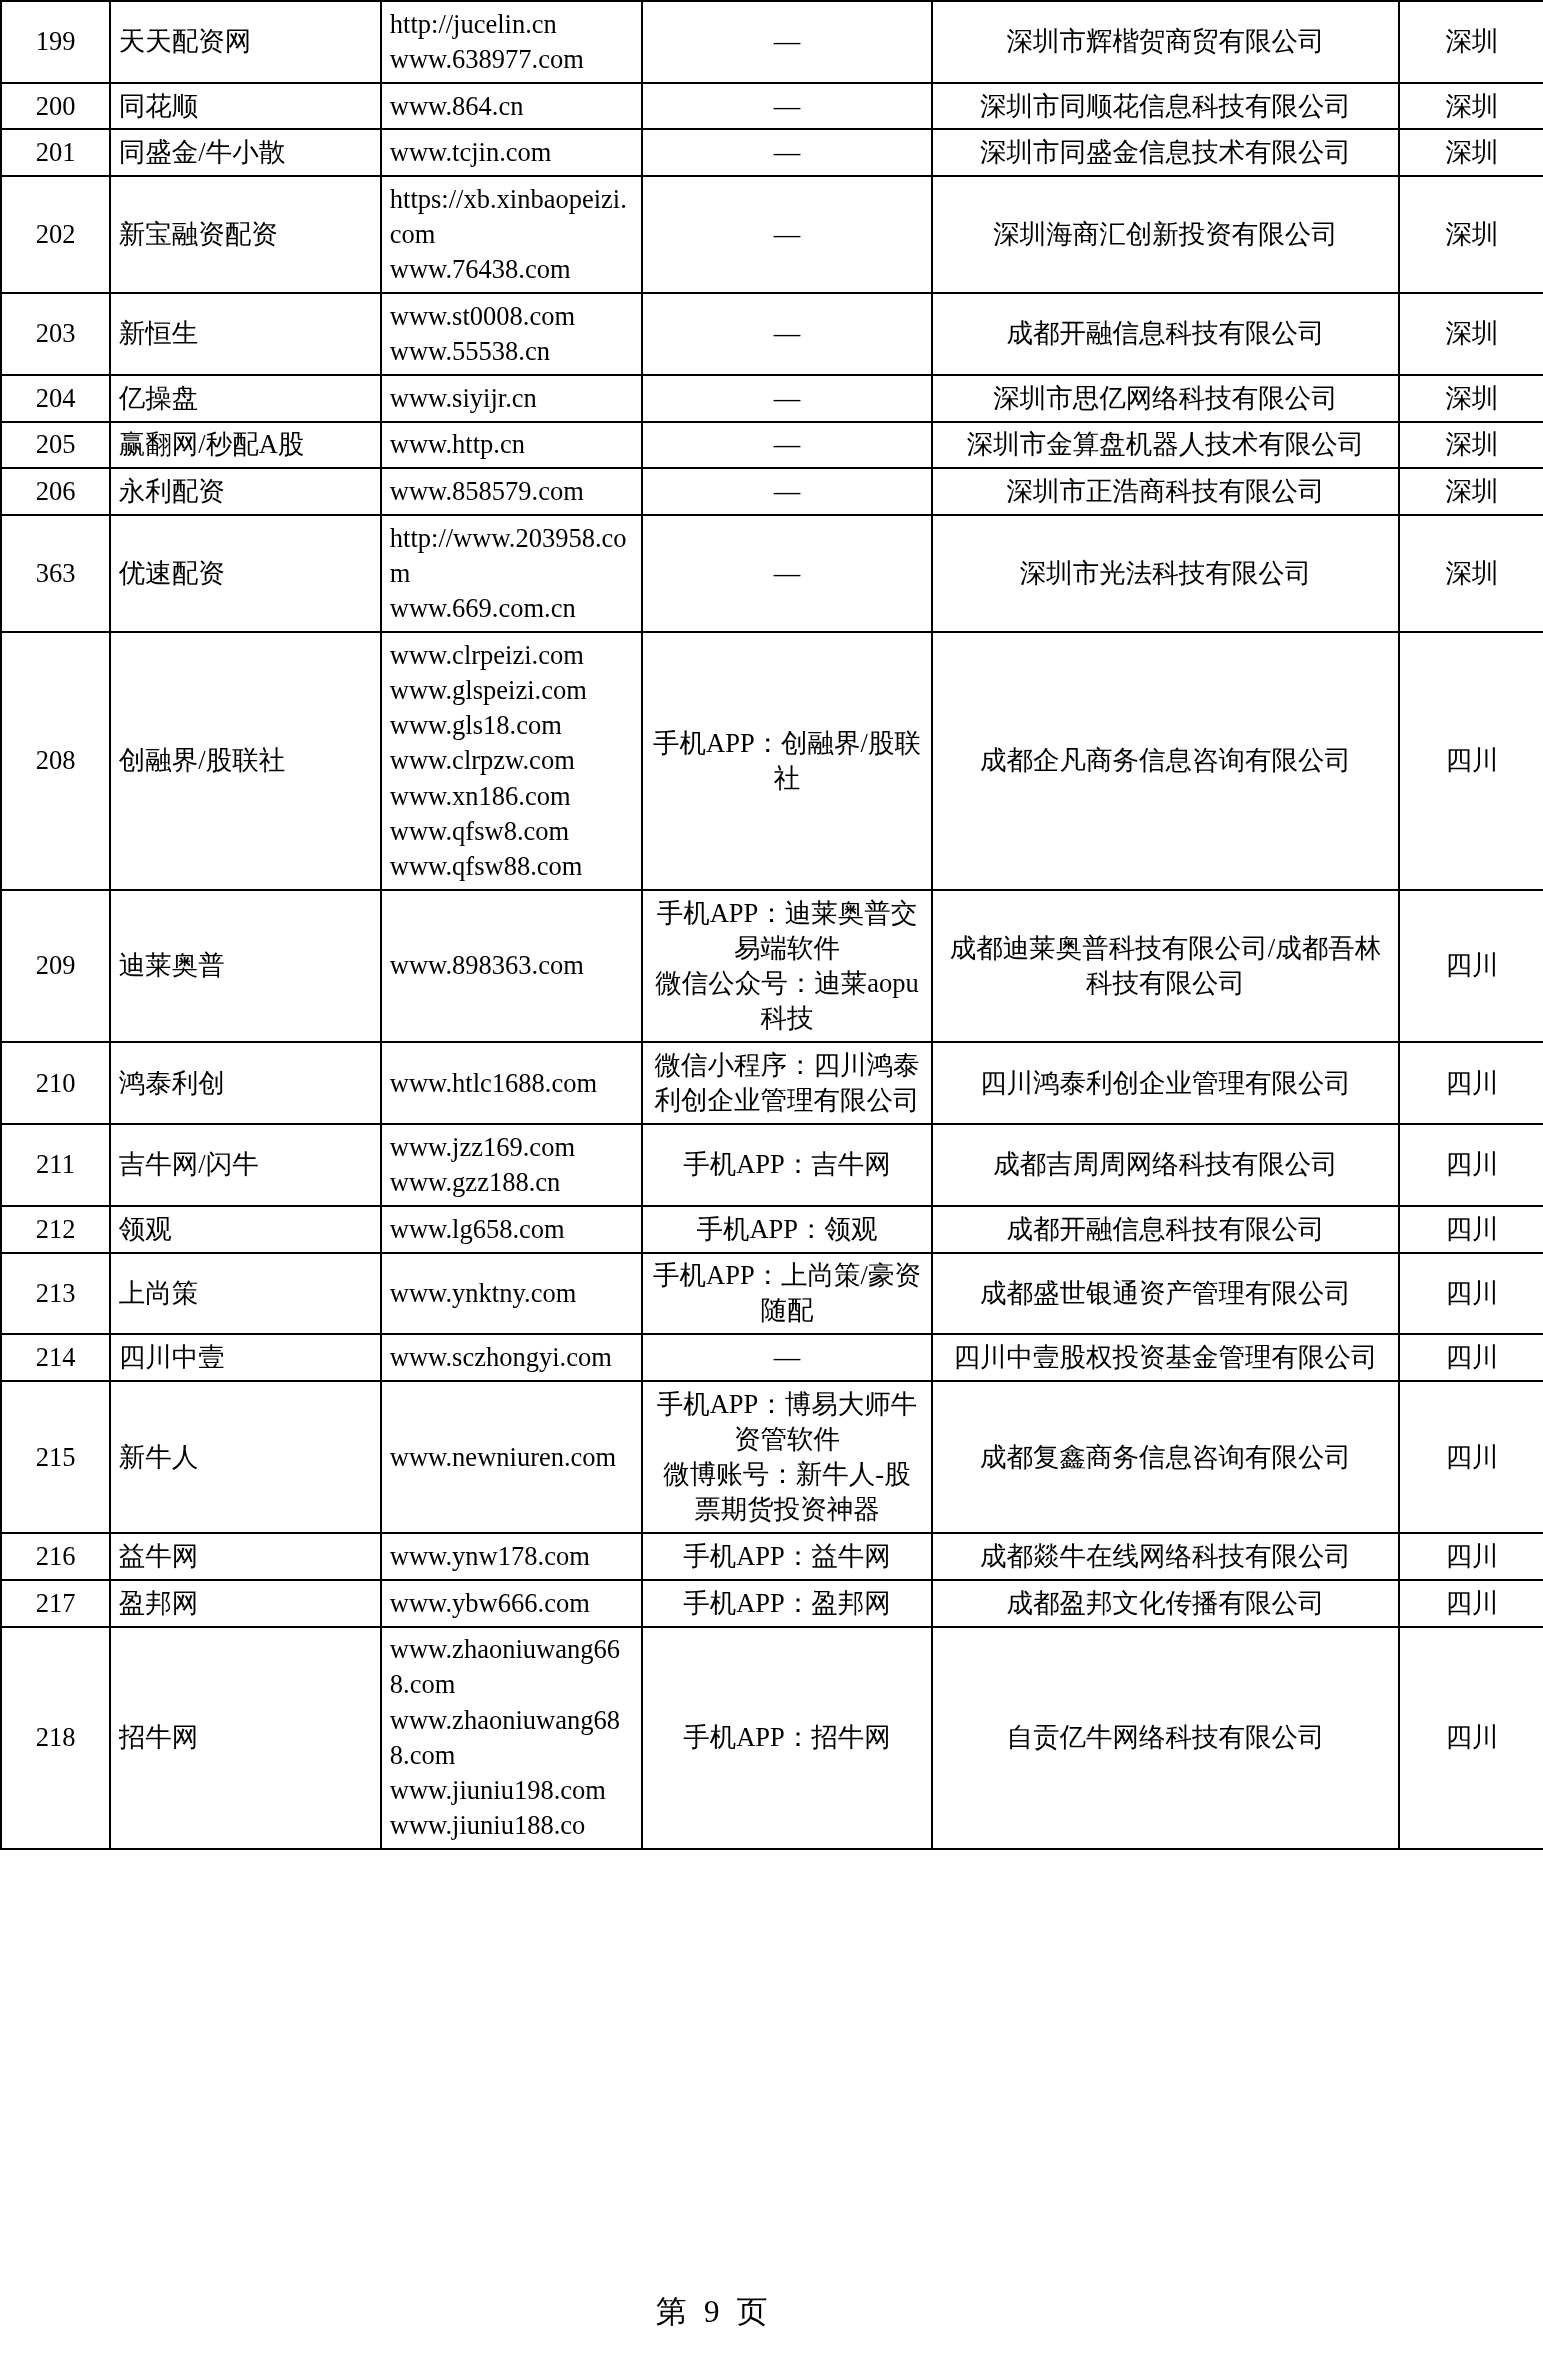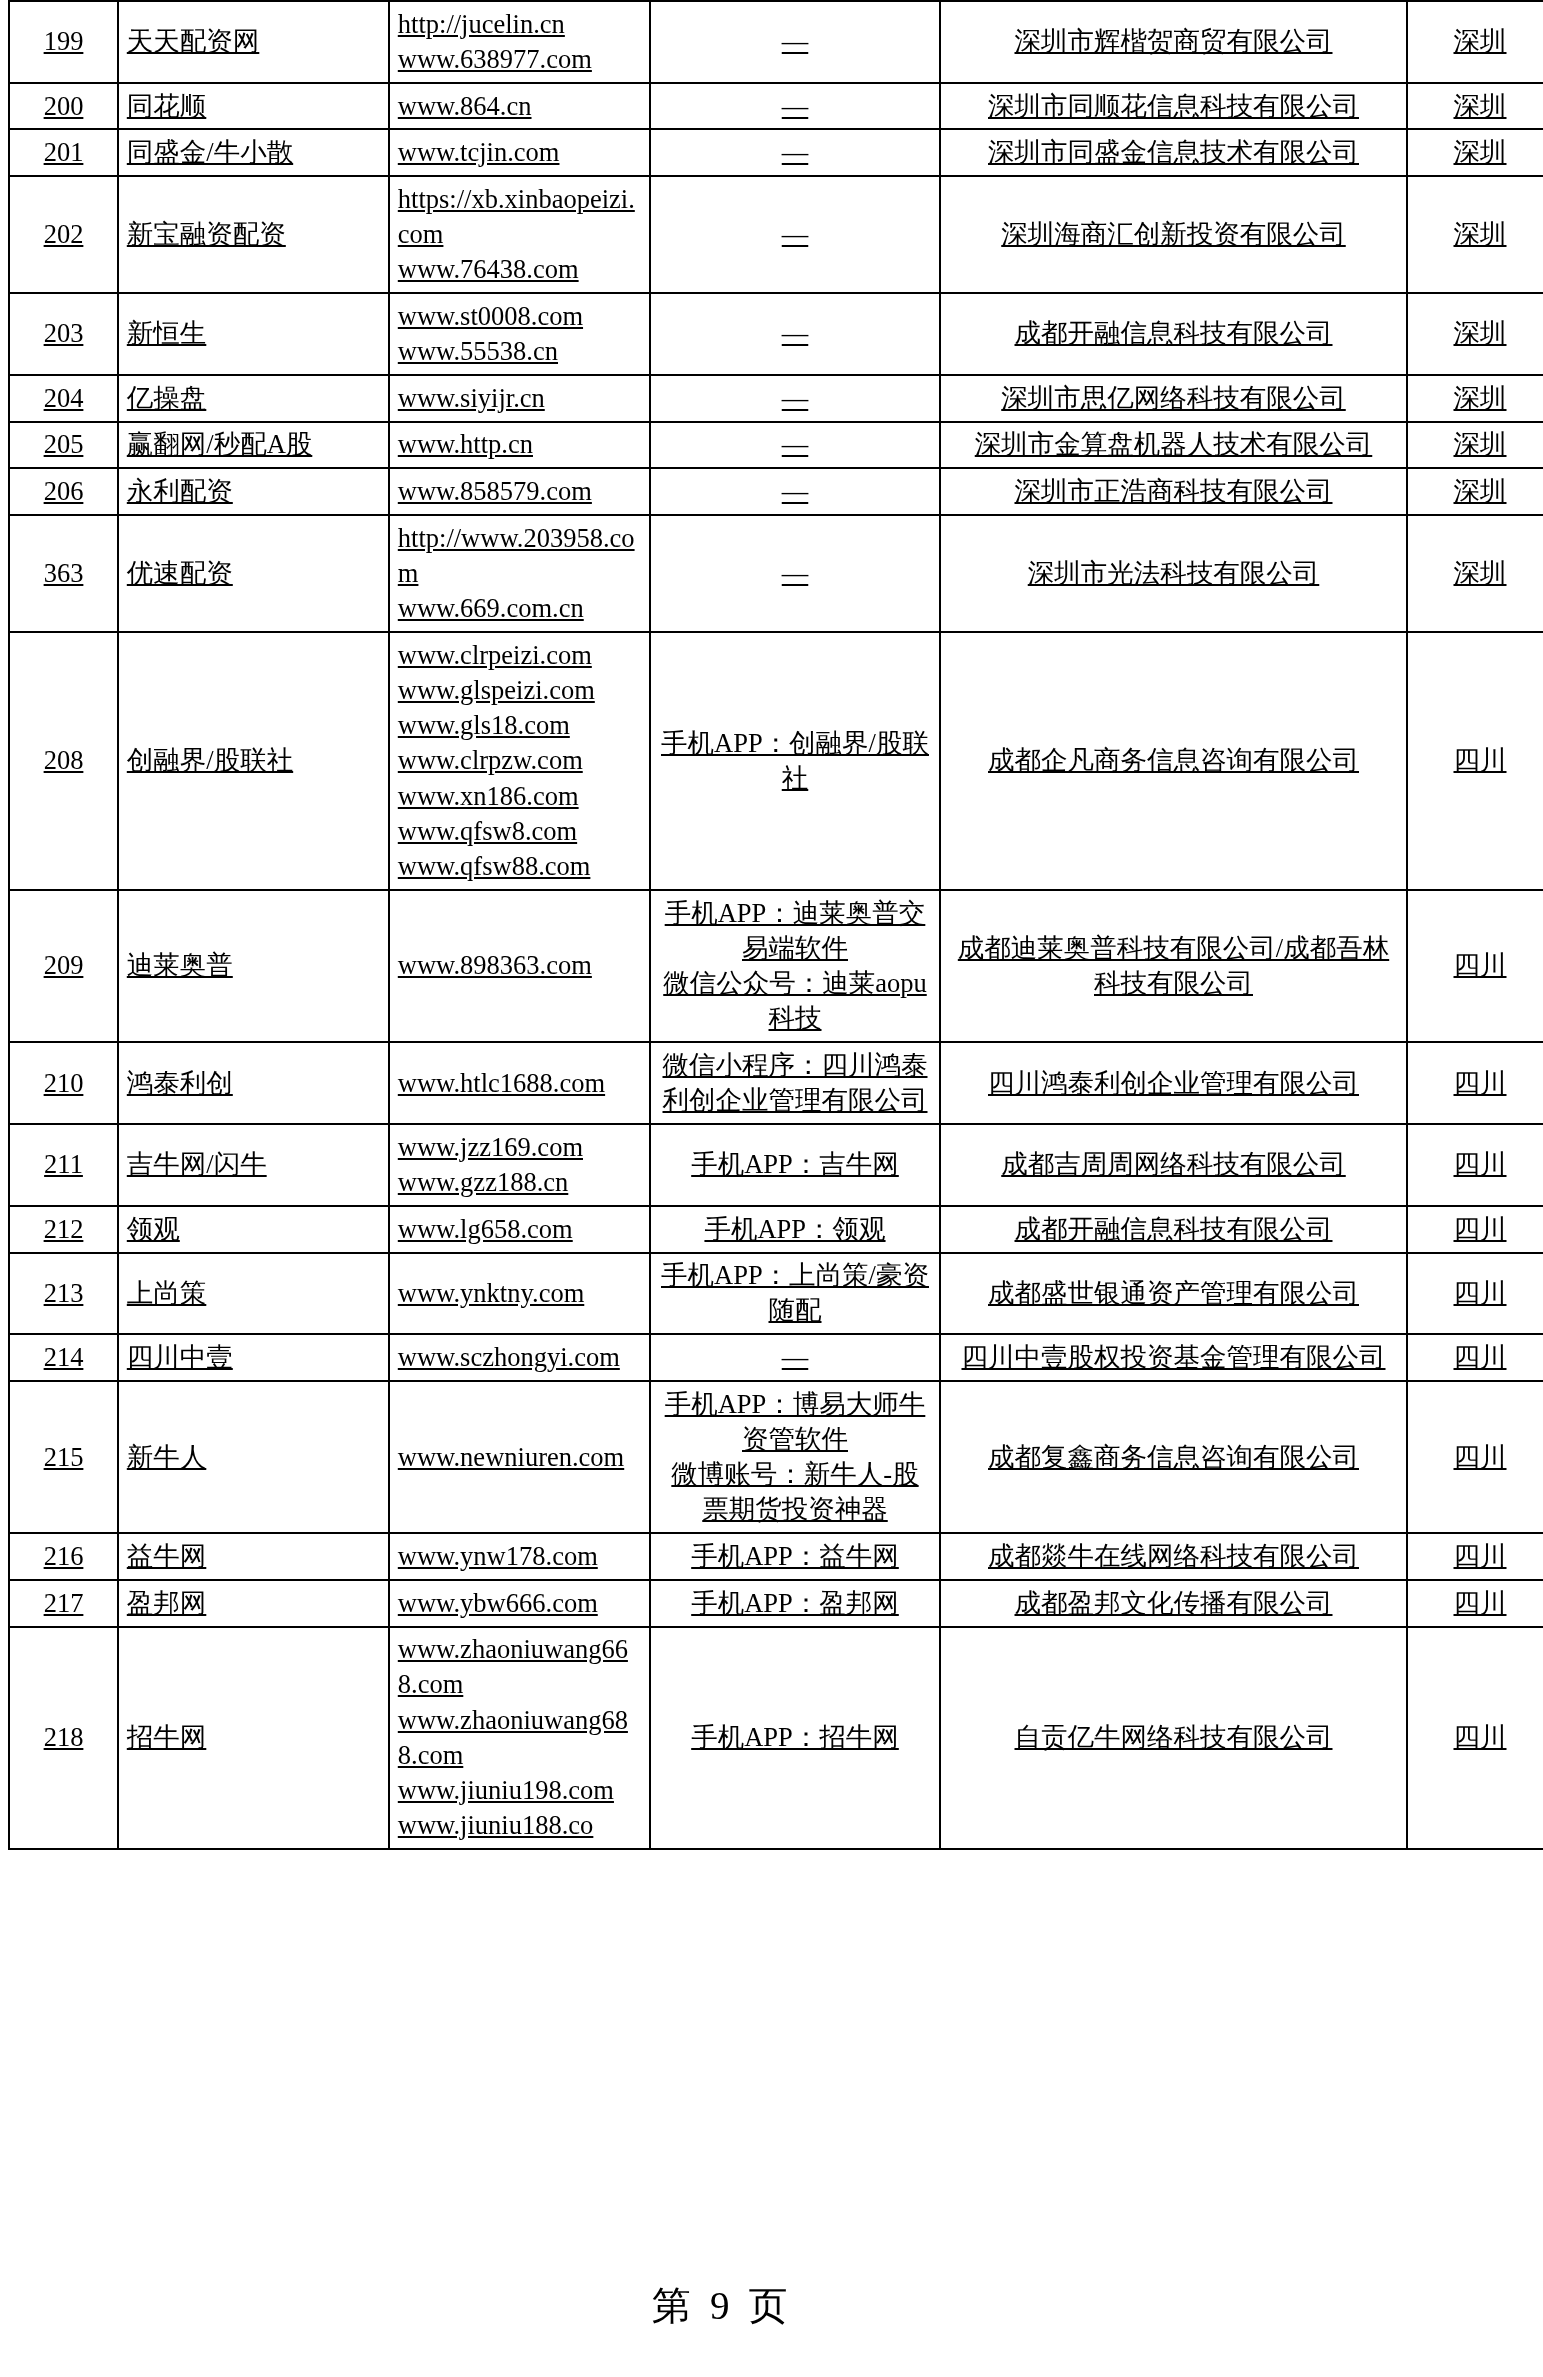--- a/index.html
+++ b/index.html
@@ -10,25 +10,24 @@
   body {
     width: 1544px;
     height: 2377px;
     font-family: "Liberation Serif", "DejaVu Serif", serif;
     color: #000000;
     position: relative;
     overflow: hidden;
   }
   .page {
     position: absolute;
-    left: 8px;
+    left: 0;
     top: 0;
     width: 1428px;
     height: 2377px;
-    text-decoration: underline;
   }
   table.list-table {
     border-collapse: collapse;
     table-layout: fixed;
     width: 1544px;
     margin: 0;
     border: 2.3px solid #000;
   }
   table.list-table td {
     border: 2.3px solid #000000;
@@ -60,21 +59,21 @@
   }
   td.dash-cell {
     text-align: center;
   }
   .footer {
     position: absolute;
     left: 0;
     right: 0;
     bottom: 44px;
     text-align: center;
-    font-size: 39px;
+    font-size: 31px;
     letter-spacing: 4.7px;
     font-family: "Liberation Serif", "DejaVu Serif", serif;
   }
 </style>
 </head>
 <body>
 
 <div class="page">
   <table class="list-table">
     <colgroup>

